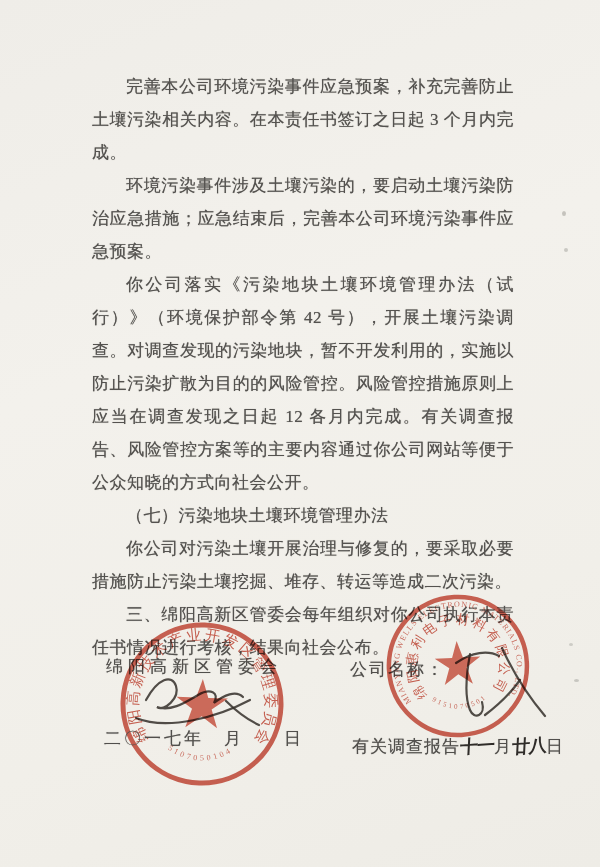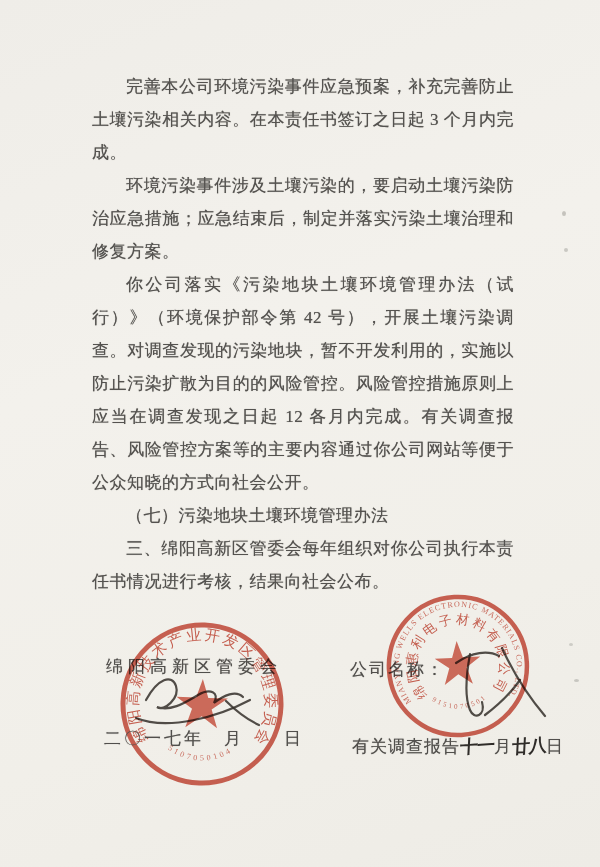--- a/index.html
+++ b/index.html
@@ -37,23 +37,24 @@
   .signature path{fill:none;stroke:#37332e;stroke-width:2.2;stroke-linecap:round;opacity:.85;}
   .speck{position:absolute;background:#8d8b86;border-radius:50%;}
 </style>
 </head>
 <body>
 
 <div class="page">
 
   <div class="textblock">
     <p>完善本公司环境污染事件应急预案，补充完善防止土壤污染相关内容。在本责任书签订之日起 3 个月内完成。</p>
-    <p>环境污染事件涉及土壤污染的，要启动土壤污染防治应急措施；应急结束后，制定并落实污染土壤治理和修复方案。</p>
+    <p>环境污染事件涉及土壤污染的，要启动土壤污染防治应急措施；应急结束后，完善本公司环境污染事件应急预案。</p>
     <p>你公司落实《污染地块土壤环境管理办法（试行）》（环境保护部令第 42 号），开展土壤污染调查。对调查发现的污染地块，暂不开发利用的，实施以防止污染扩散为目的的风险管控。风险管控措施原则上应当在调查发现之日起 12 各月内完成。有关调查报告、风险管控方案等的主要内容通过你公司网站等便于公众知晓的方式向社会公开。</p>
     <p>（七）污染地块土壤环境管理办法</p>
+    <p>你公司对污染土壤开展治理与修复的，要采取必要措施防止污染土壤挖掘、堆存、转运等造成二次污染。</p>
     <p>三、绵阳高新区管委会每年组织对你公司执行本责任书情况进行考核，结果向社会公布。</p>
   </div>
 
   <div id="left-org" class="sig-label">绵阳高新区管委会</div>
 
   <svg id="seal-left" class="seal" viewBox="0 0 172 172">
     <circle cx="86" cy="86" r="79" fill="none" stroke="#c5402f" stroke-width="5" opacity=".92"></circle>
     <defs>
       <path id="lArc" d="M 37,127 A 64,64 0 1 1 135,127" fill="none"></path>
       <path id="lNum" d="M 48,128 A 57,57 0 0 0 124,128" fill="none"></path>

